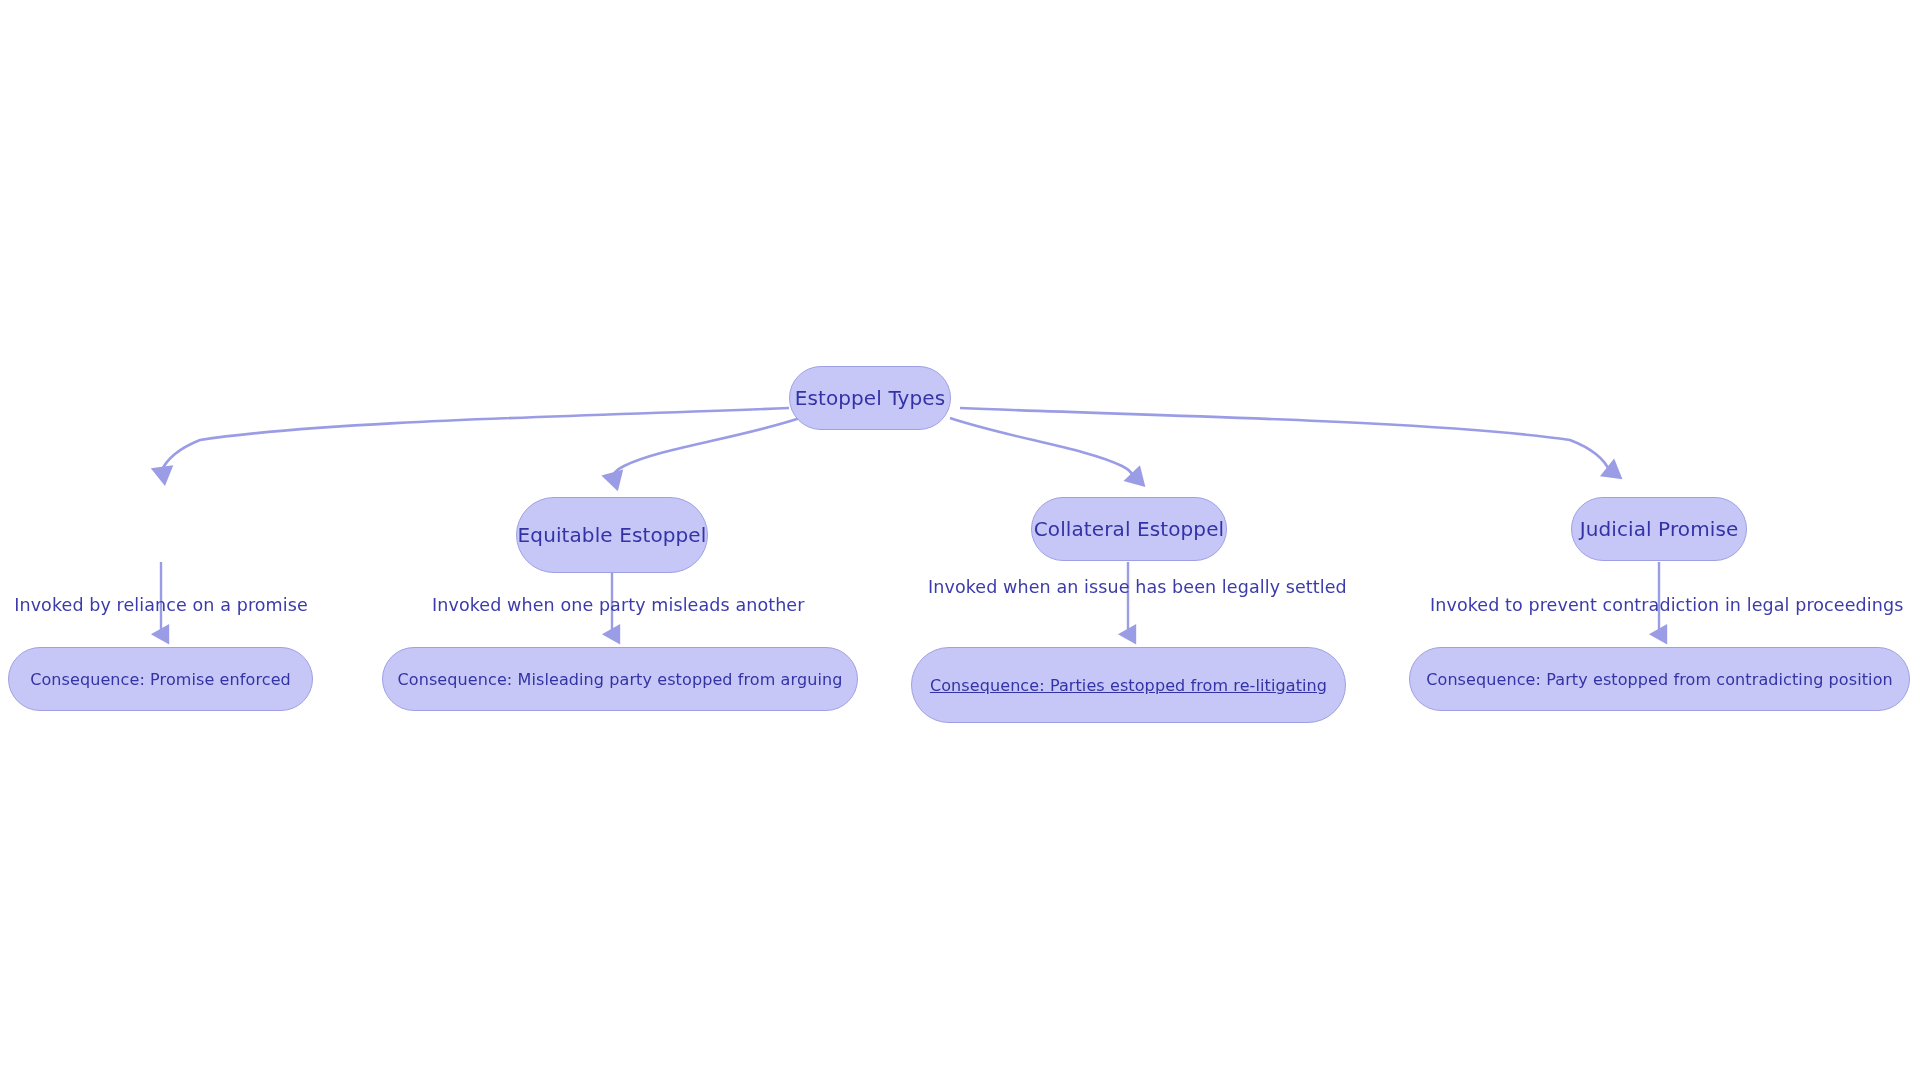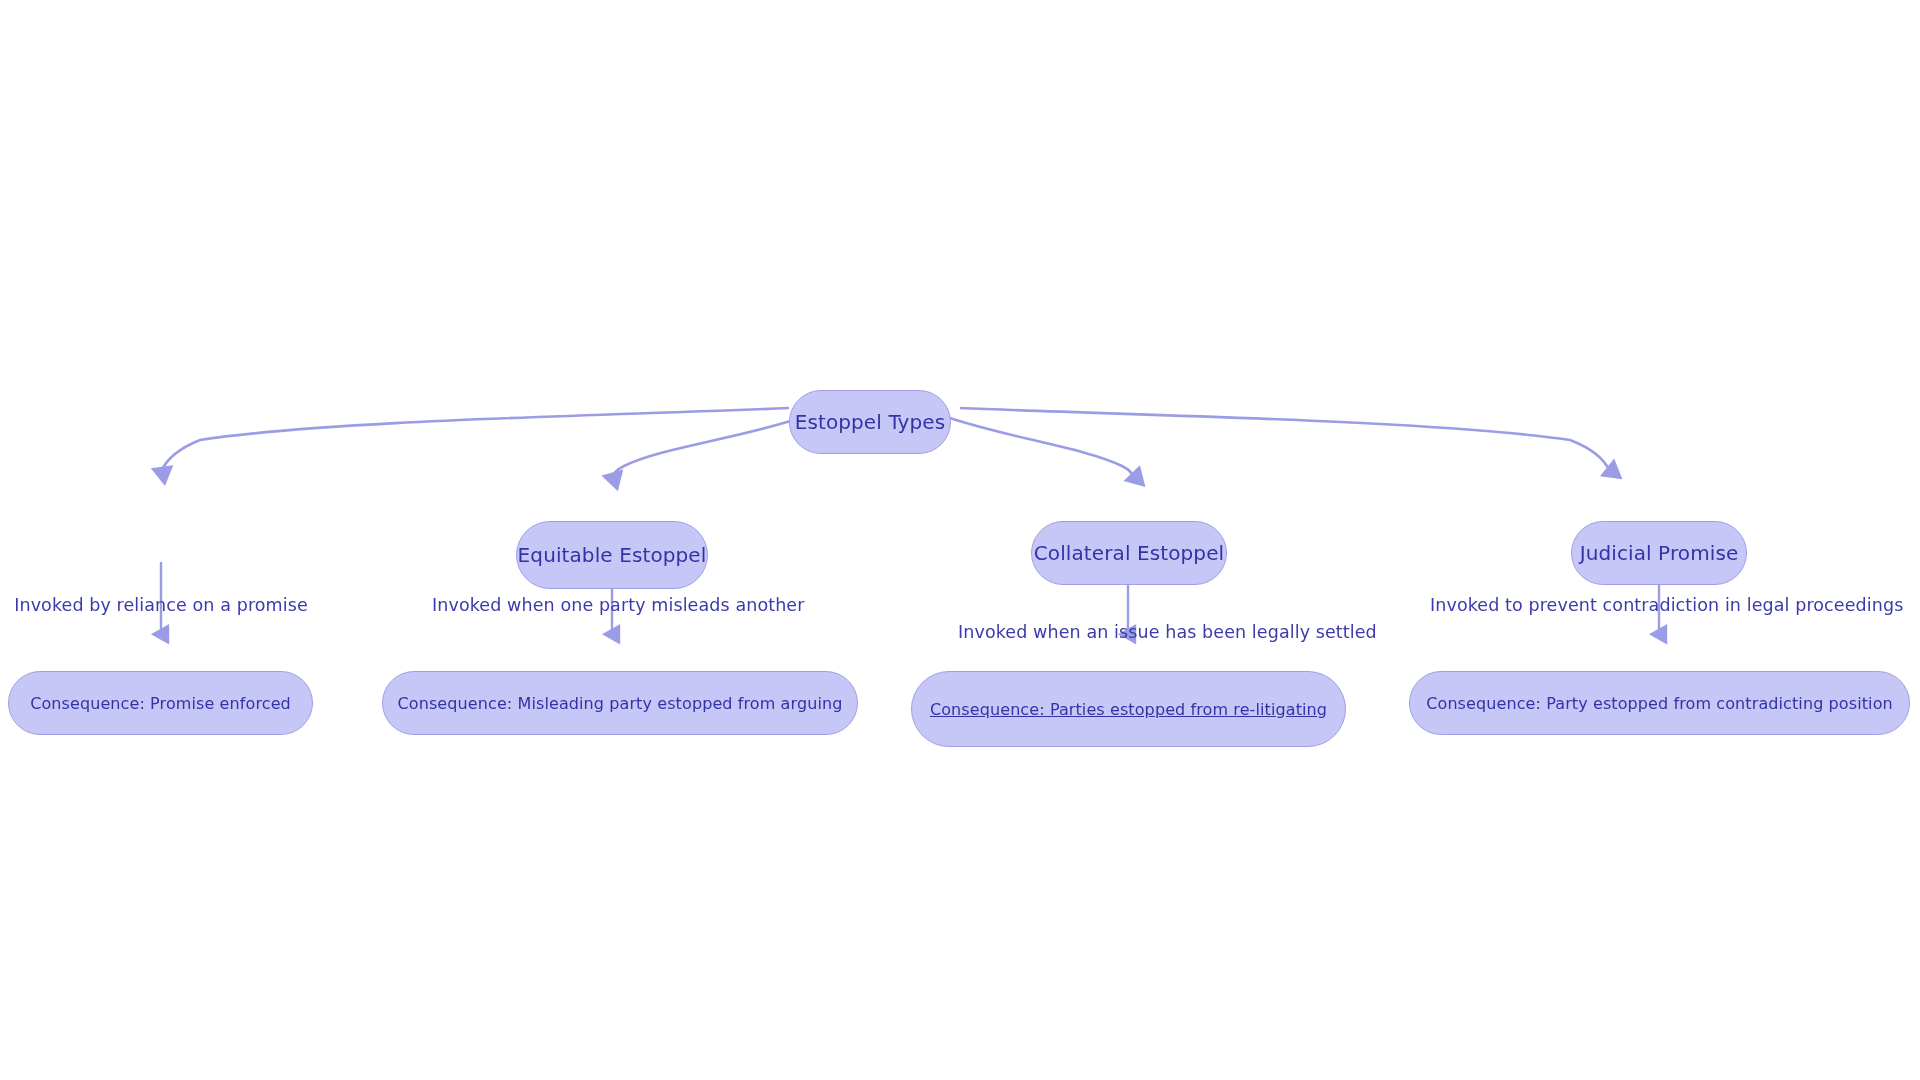--- a/index.html
+++ b/index.html
@@ -27,21 +27,20 @@
     position: absolute;
     display: flex;
     align-items: center;
     justify-content: center;
     background: #c6c7f7;
     border: 1.6px solid #9fa0e3;
     border-radius: 999px;
     color: #3333a6;
     white-space: nowrap;
     letter-spacing: .1px;
-    margin-top: 24px;
   }
   .node-root   { font-size: 20px; }
   .node-type   { font-size: 20px; }
   .node-conseq { font-size: 16px; }
   .edge-label {
     position: absolute;
     font-size: 17.5px;
     color: #3b3bab;
     white-space: nowrap;
     text-align: center;
@@ -73,41 +72,41 @@
     <path d="M 612,562 L 612,634" fill="none" stroke="#9b9ce6" stroke-width="2.4" marker-end="url(#arrow)"></path>
     <path d="M 1128,562 L 1128,634" fill="none" stroke="#9b9ce6" stroke-width="2.4" marker-end="url(#arrow)"></path>
     <path d="M 1659,562 L 1659,634" fill="none" stroke="#9b9ce6" stroke-width="2.4" marker-end="url(#arrow)"></path>
   </svg>
 
   <div class="node node-root" style="left:789px; top:366px; width:162px; height:64px;">
     <span>Estoppel Types</span>
   </div>
 
 
-  <div class="node node-type" style="left:516px; top:497px; width:192px; height:68px;">
+  <div class="node node-type" style="left:516px; top:497px; width:192px; height:76px;">
     <span>Equitable Estoppel</span>
   </div>
 
   <div class="node node-type" style="left:1031px; top:497px; width:196px; height:64px;">
     <span>Collateral Estoppel</span>
   </div>
 
   <div class="node node-type" style="left:1571px; top:497px; width:176px; height:64px;">
     <span>Judicial Promise</span>
   </div>
 
   <div class="edge-label" style="left:0px; top:595px; width:322px;">
     <span>Invoked by reliance on a promise</span>
   </div>
 
   <div class="edge-label" style="left:432px; top:595px; width:360px;">
     <span>Invoked when one party misleads another</span>
   </div>
 
-  <div class="edge-label" style="left:928px; top:622px; width:400px;margin-left:30px;">
+  <div class="edge-label" style="left:928px; top:577px; width:400px;">
     <span>Invoked when an issue has been legally settled</span>
   </div>
 
   <div class="edge-label" style="left:1430px; top:595px; width:460px;">
     <span>Invoked to prevent contradiction in legal proceedings</span>
   </div>
 
   <div class="node node-conseq" style="left:8px; top:647px; width:305px; height:64px;">
     <span>Consequence: Promise enforced</span>
   </div>

